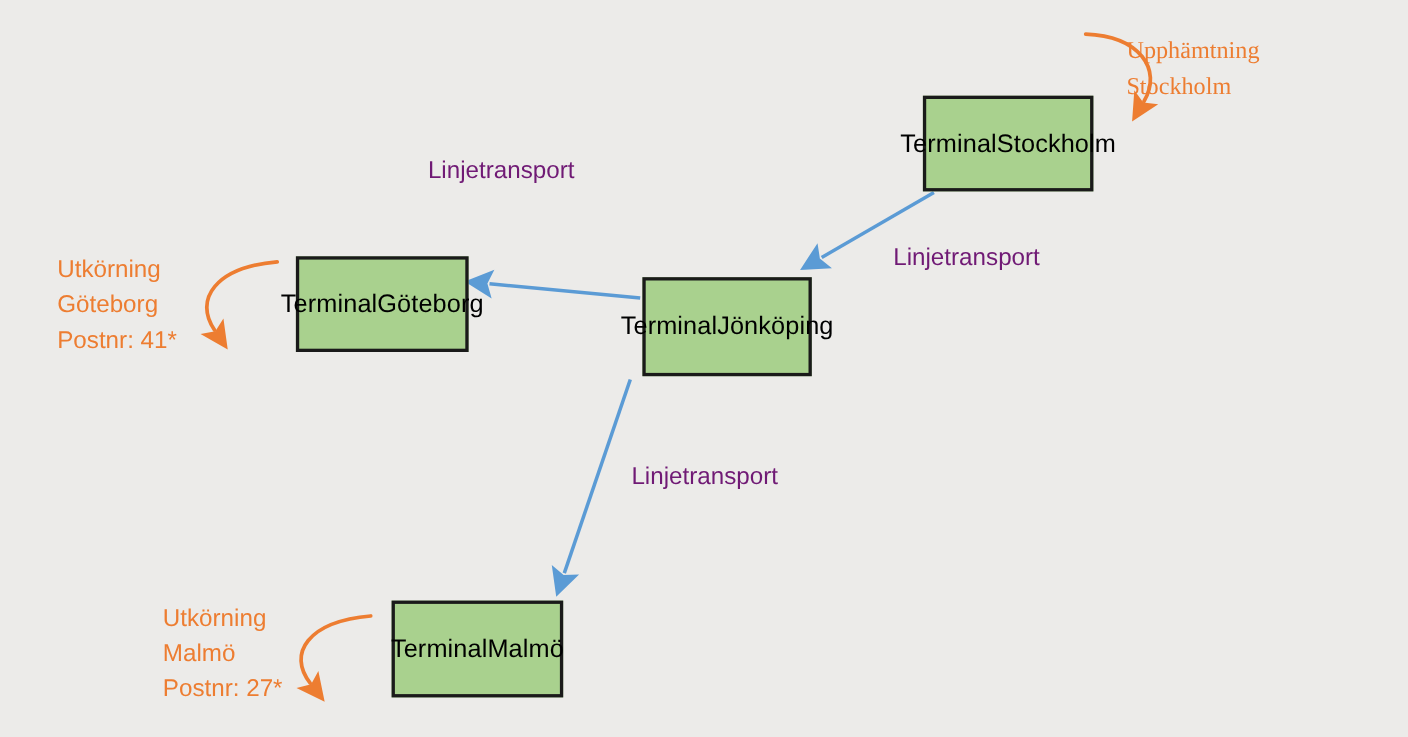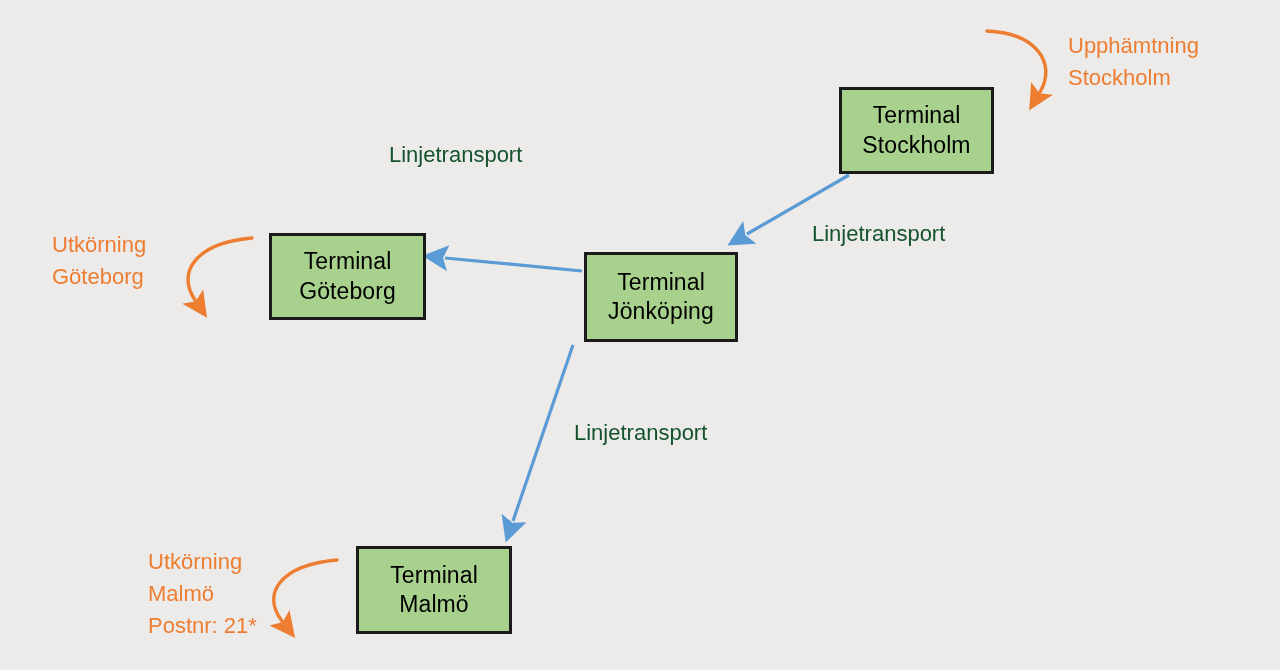--- a/index.html
+++ b/index.html
@@ -25,36 +25,35 @@
     width: 1280px;
     height: 670px;
     pointer-events: none;
   }
   .terminal-node {
     position: absolute;
     background: #A9D18E;
     border: 3px solid #1A1A1A;
     box-sizing: border-box;
     display: flex;
-    flex-direction: column;
     align-items: center;
     justify-content: center;
     color: #000000;
     font-size: 23px;
     line-height: 1.28;
     text-align: center;
     letter-spacing: 0.1px;
   }
   .terminal-node .ln {
     display: block;
     white-space: nowrap;
   }
   .edge-label {
     position: absolute;
-    color: #14532d;
+    color: #701a75;
     font-size: 22px;
     line-height: 1.42;
     white-space: nowrap;
   }
   .edge-label .ln {
     display: block;
   }
   .edge-label .arrow-glyph {
     font-family: "DejaVu Sans", sans-serif;
     font-weight: bold;
@@ -125,29 +124,30 @@
   </div>
 
   <div class="edge-label" style="left:812px; top:218px;">
     <span class="ln">Linjetransport</span>
   </div>
 
   <div class="edge-label" style="left:574px; top:417px;">
     <span class="ln">Linjetransport</span>
   </div>
 
-  <div class="annotation" style="left:1068px; top:30px;">
+  <div class="annotation" style="left:1024px; top:30px;font-family:Liberation Serif, serif;">
     <span class="ln">Upphämtning</span>
     <span class="ln">Stockholm</span>
   </div>
 
   <div class="annotation" style="left:52px; top:229px;">
     <span class="ln">Utkörning</span>
     <span class="ln">Göteborg</span>
+    <span class="ln">Postnr: 41*</span>
   </div>
 
   <div class="annotation" style="left:148px; top:546px;">
     <span class="ln">Utkörning</span>
     <span class="ln">Malmö</span>
-    <span class="ln">Postnr: 21*</span>
+    <span class="ln">Postnr: 27*</span>
   </div>
 
 </div>
 
 </body></html>

